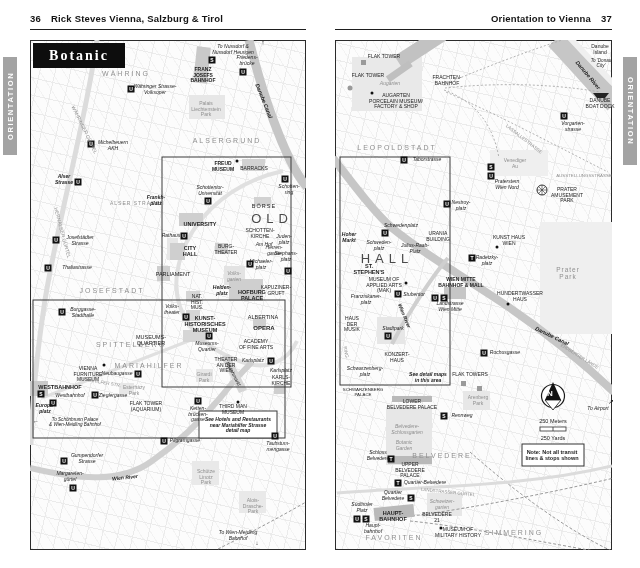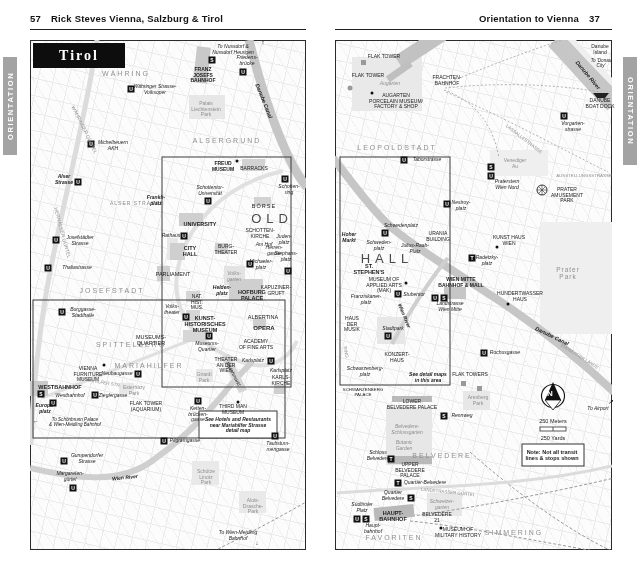--- a/index.html
+++ b/index.html
@@ -1,20 +1,20 @@
 <!DOCTYPE html>
 <html><head>
 <meta charset="utf-8">
 <style>
   html,body{margin:0;padding:0;}
   body{width:640px;height:568px;position:relative;background:#ffffff;
        font-family:"Liberation Sans",sans-serif;overflow:hidden;}
   .hdr{position:absolute;top:13px;font-weight:bold;font-size:9.5px;color:#141414;letter-spacing:.2px;white-space:nowrap;}
   #hdrL{left:30px}
-  #hdrR{right:40px}
+  #hdrR{right:28px}
   .hdr .num{font-weight:bold}
   .hdr .gap{display:inline-block;width:10px}
   .rule{position:absolute;top:29px;height:1.3px;background:#1e1e1e;}
   #ruleL{left:30px;width:276px}
   #ruleR{left:335px;width:277px}
   .tab{position:absolute;width:14px;background:#a3a3a3;color:#ffffff;font-weight:bold;
        font-size:7.5px;letter-spacing:1.6px;display:flex;align-items:center;justify-content:center;
        writing-mode:vertical-rl;}
   #tabL{left:3px;top:57px;height:98px;transform:rotate(180deg);}
   #tabR{right:3px;top:57px;height:108px;}
@@ -34,21 +34,21 @@
        font-weight:bold;line-height:7px;text-align:center;transform:translate(-50%,-50%);}
   .dot{position:absolute;width:3px;height:3px;border-radius:50%;background:#101010;
        transform:translate(-50%,-50%);}
   #vtitle{position:absolute;left:33px;top:43px;width:92px;height:25px;background:#0d0d0d;color:#fff;
        display:flex;align-items:center;justify-content:center;font-size:14px;font-weight:bold;
        letter-spacing:2px;z-index:4;font-family:"Liberation Serif",serif;}
 </style>
 </head>
 <body>
 
-<div class="hdr" id="hdrL"><span class="num">57</span><span class="gap"></span><span>Rick Steves Vienna, Salzburg &amp; Tirol</span></div>
+<div class="hdr" id="hdrL"><span class="num">36</span><span class="gap"></span><span>Rick Steves Vienna, Salzburg &amp; Tirol</span></div>
 <div class="hdr" id="hdrR"><span>Orientation to Vienna</span><span class="gap"></span><span class="num">37</span></div>
 <div class="rule" id="ruleL"></div>
 <div class="rule" id="ruleR"></div>
 
 <div class="tab" id="tabL" style="background: rgb(163, 163, 163);">ORIENTATION</div>
 <div class="tab" id="tabR" style="background: rgb(163, 163, 163);">ORIENTATION</div>
 
 <div class="map" id="mapL"></div>
 <div class="map" id="mapR"></div>
 
@@ -440,13 +440,13 @@
     <div class="lbl" style="font-size: 7px; color: rgb(143, 143, 143); letter-spacing: 2px; left: 514px; top: 533px;">SIMMERING</div>
     <div class="lbl" style="font-size: 8px; font-weight: bold; color: rgb(255, 255, 255); left: 550px; top: 394px;">N</div>
     <div class="lbl" style="font-size: 5.5px; left: 553px; top: 421px;">250 Meters</div>
     <div class="lbl" style="font-size: 5.5px; left: 553px; top: 438px;">250 Yards</div>
     <div class="lbl" style="font-size: 5.5px; font-weight: bold; left: 552px; top: 455px;">Note: Not all transit
 lines &amp; stops shown</div>
     <div class="lbl" style="font-size: 5px; font-style: italic; left: 598px; top: 409px;">To Airport</div>
     <div class="lbl" style="font-size: 7px; left: 611px; top: 402px;">↗</div>
   </div>
 
-<div id="vtitle" style="background: rgb(13, 13, 13);">Tirol</div>
+<div id="vtitle" style="background: rgb(13, 13, 13);">Botanic</div>
 
 </body></html>

